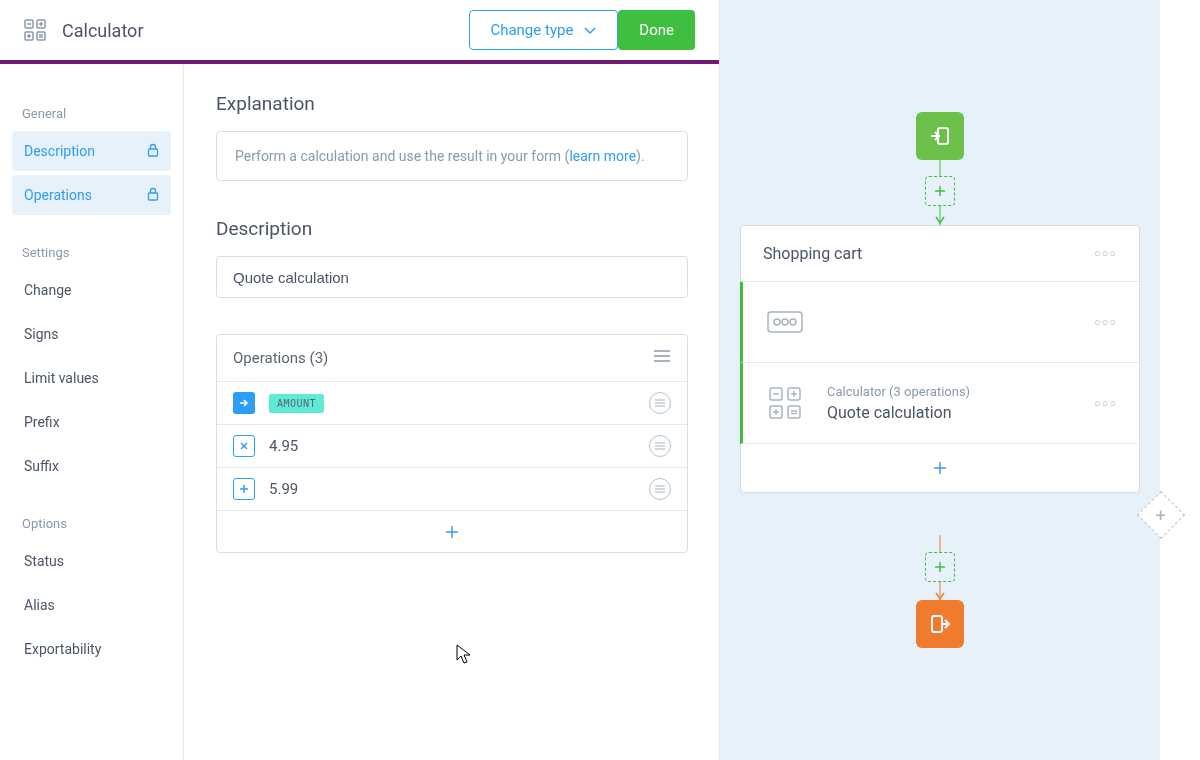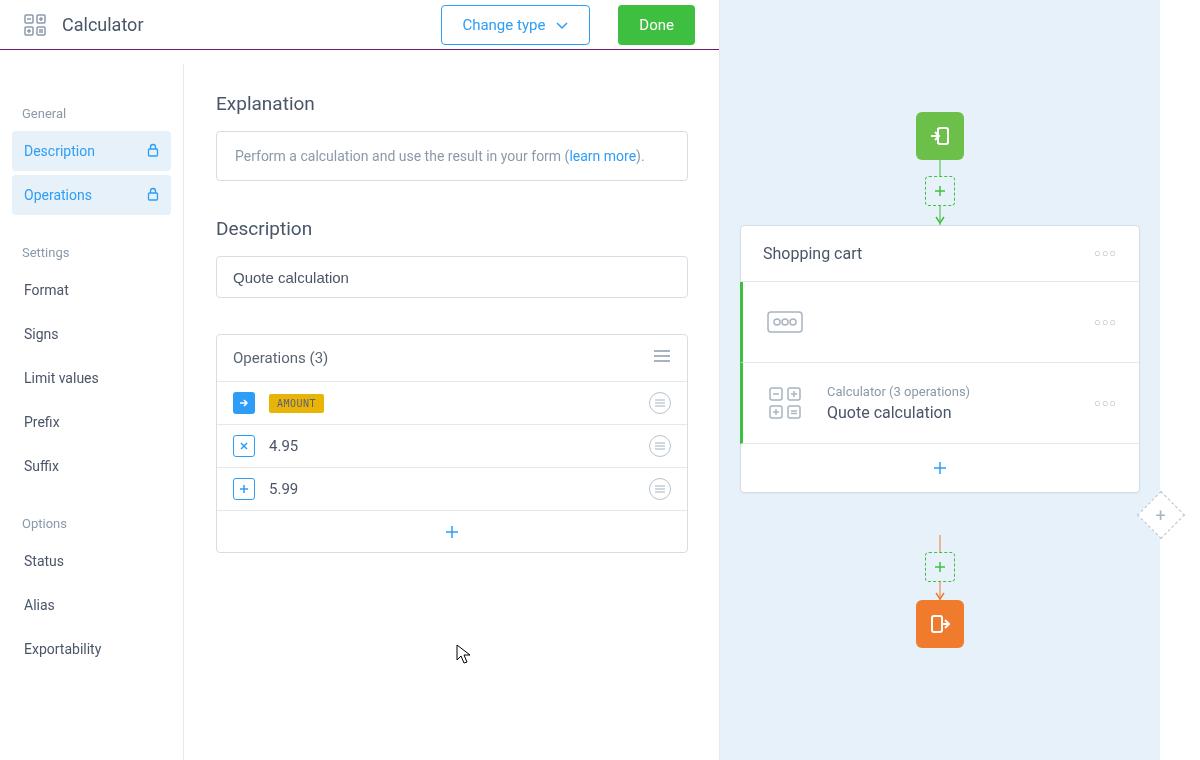--- a/index.html
+++ b/index.html
@@ -22,29 +22,29 @@
     border-right: 1px solid #e6e9ec;
   }
   .right {
     position: absolute;
     left: 720px; top: 0;
     width: 440px; height: 760px;
     background: #e6f1f9;
   }
   
   .topbar {
-    height: 50px;
-    border-bottom: 1px solid #701a75;
+    height: 64px;
+    border-bottom: 4px solid #701a75;
     display: flex;
     align-items: center;
     padding: 12px 24px;
   }
   .calc-icon { width: 22px; height: 22px; margin-right: 16px; }
   .page-title { font-size: 18px; color: #4a5568; font-weight: 400; }
-  .topbar-actions { margin-left: auto; display: flex; gap: 28px; }
+  .topbar-actions { margin-left: auto; display: flex; gap: 0; }
   .btn {
     height: 40px;
     padding: 0 20px;
     border-radius: 4px;
     font-size: 15px;
     display: flex;
     align-items: center;
     cursor: pointer;
     border: 1px solid transparent;
   }
@@ -143,21 +143,21 @@
     width: 22px; height: 22px;
     display: flex; align-items: center; justify-content: center;
     border-radius: 3px;
     margin-right: 14px;
     flex-shrink: 0;
   }
   .op-icon.filled { background: #2e9df7; color: #fff; }
   .op-icon.outlined { border: 1.5px solid #2e9df7; color: #2e9df7; }
   .op-icon svg { display: block; }
   .op-token {
-    background: #eab308;
+    background: #5eead4;
     color: #5a6572;
     font-size: 10px;
     letter-spacing: 0.5px;
     padding: 4px 8px;
     border-radius: 2px;
     font-family: ui-monospace, monospace;
   }
   .op-value { color: #4a5568; font-size: 15px; }
   .drag-handle {
     margin-left: auto;
@@ -322,21 +322,21 @@
         <span class="lock">
           <svg width="12" height="14" viewBox="0 0 12 14" fill="none" stroke="#2e9df7" stroke-width="1.3">
             <rect x="1.5" y="6" width="9" height="7" rx="1"></rect>
             <path d="M3.5 6 V4 a2.5 2.5 0 0 1 5 0 V6"></path>
           </svg>
         </span>
       </div>
 
       <div class="sb-group-title" style="margin-top:16px;">Settings</div>
       <div class="sb-item">
-          <span>Format</span>
+          <span>Change</span>
         </div>
       <div class="sb-item">
           <span>Signs</span>
         </div>
       <div class="sb-item">
           <span>Limit values</span>
         </div>
       <div class="sb-item">
           <span>Prefix</span>
         </div>

